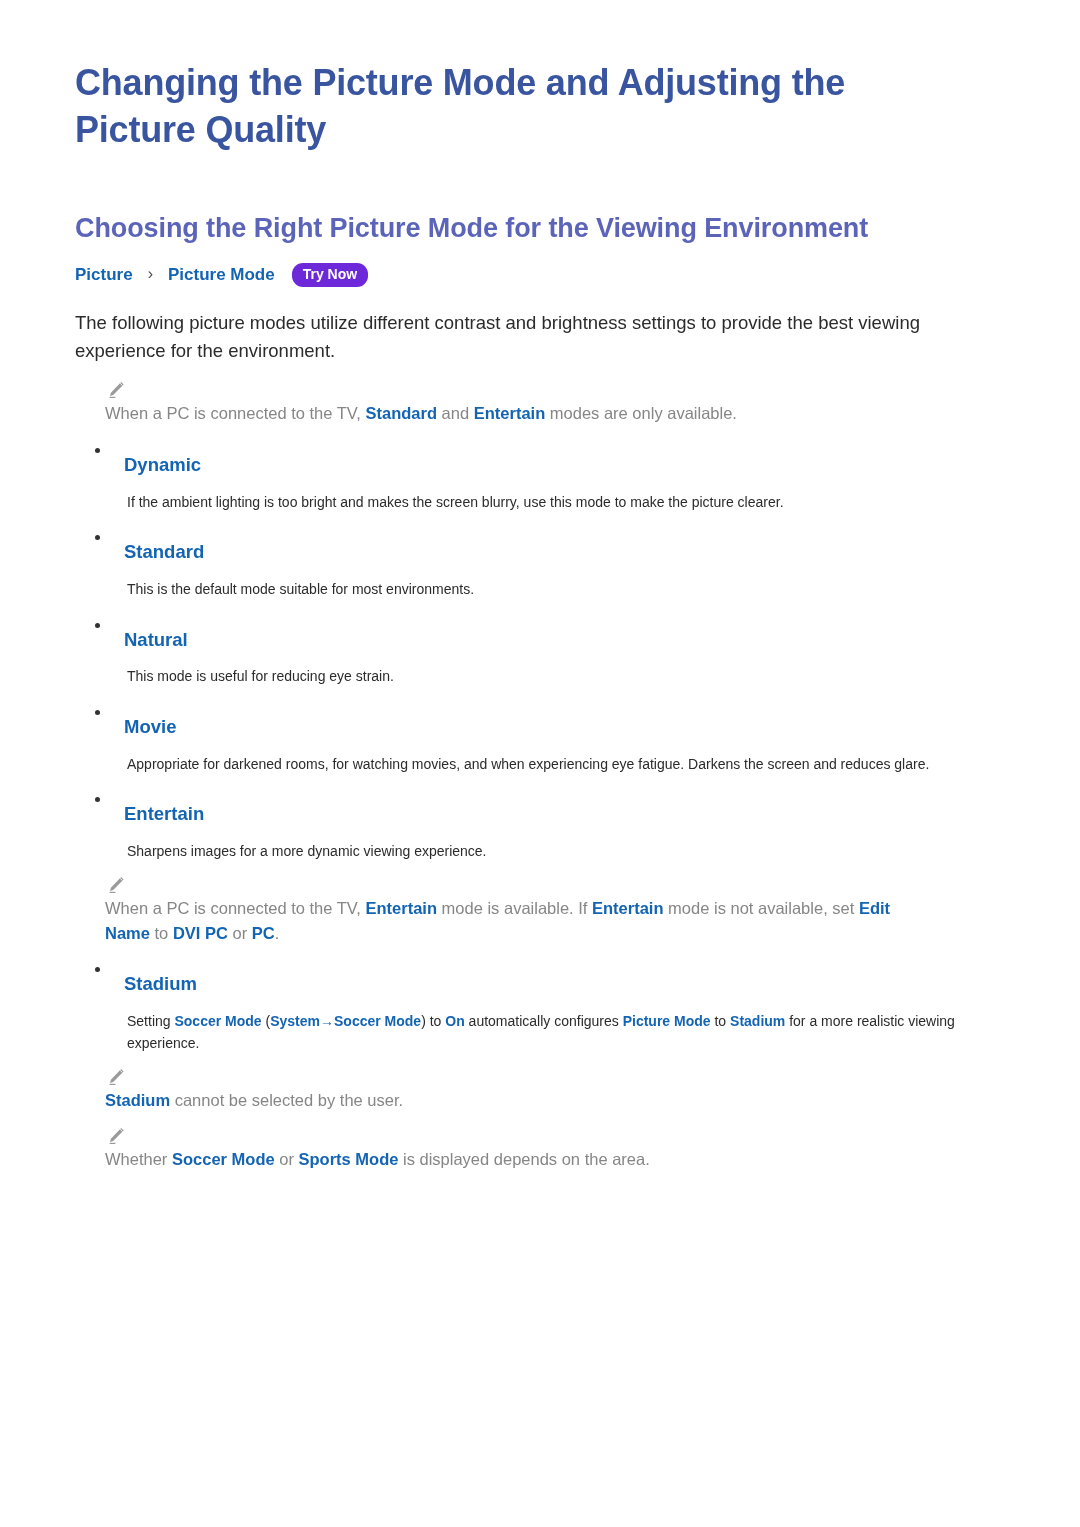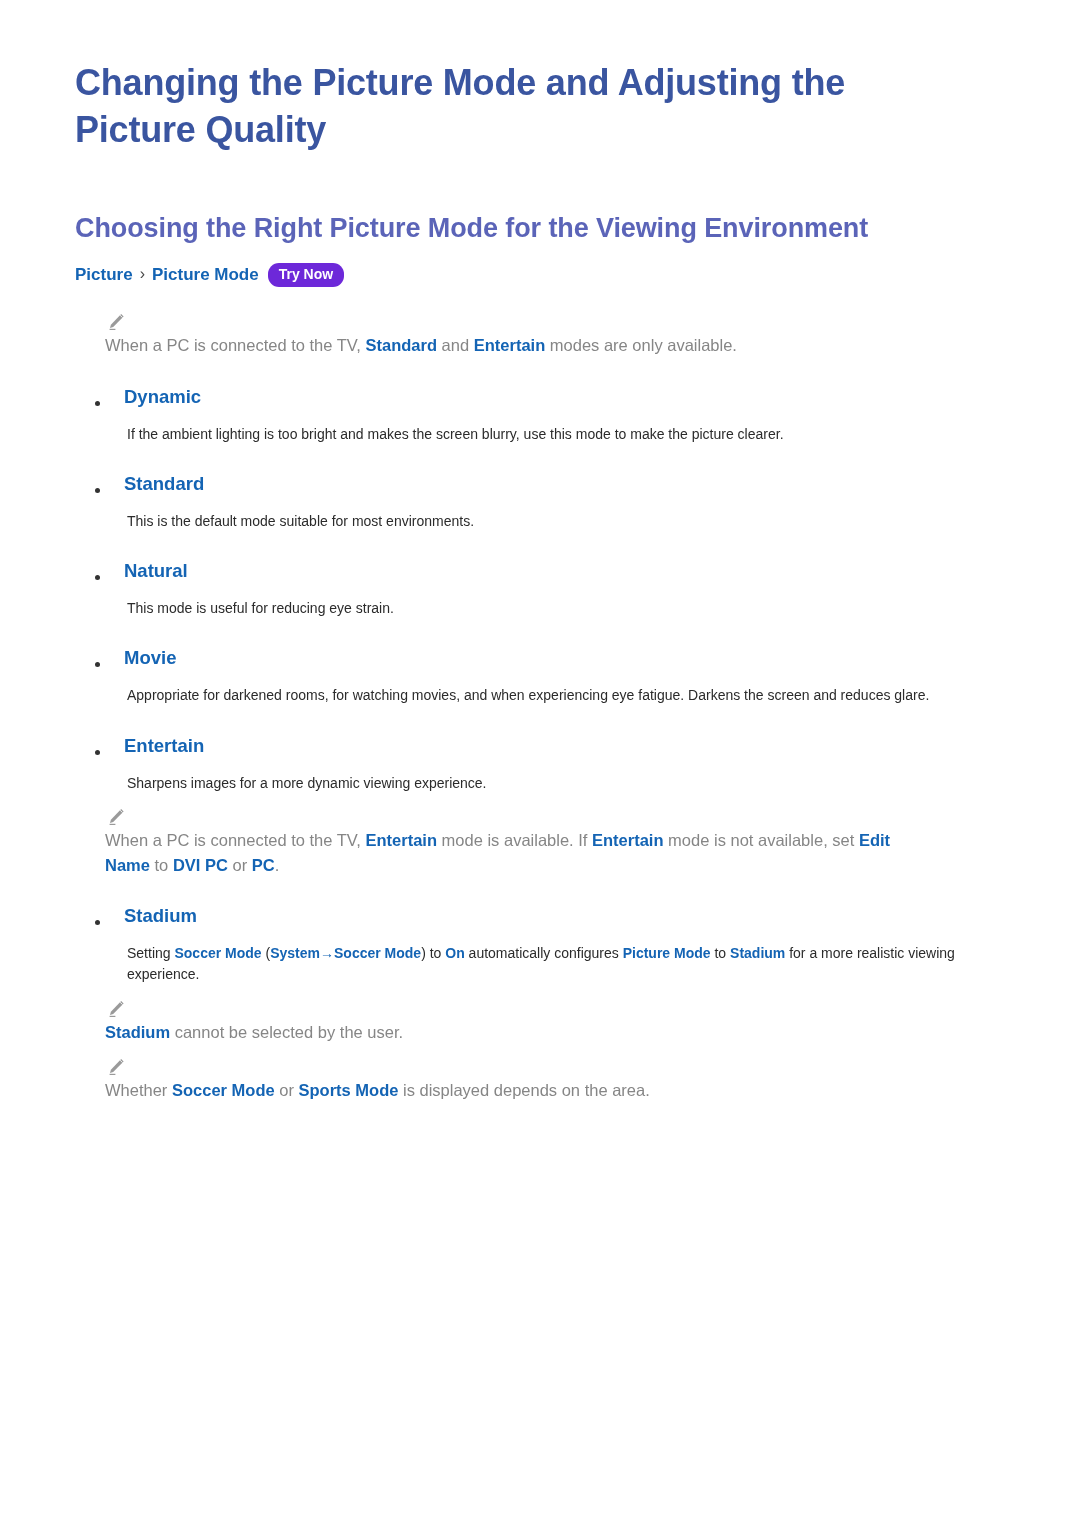--- a/index.html
+++ b/index.html
@@ -45,21 +45,21 @@
 
   
   .breadcrumb {
     font-size: 17px;
     font-weight: bold;
     color: #1464b4;
     margin: 12px 0 22px 0;
     display: flex;
     align-items: flex-start;
     flex-wrap: wrap;
-    gap: 0;
+    gap: 8px;
     line-height: 1.4;
   }
   .breadcrumb .crumb { color: #1464b4; }
   .breadcrumb .chev {
     color: #4a4a4a;
     font-weight: normal;
     margin: 0 7px;
     font-size: 16px;
   }
   .try-now {
@@ -111,21 +111,21 @@
   .note-text {
     font-size: 16.5px;
     line-height: 1.5;
     color: #868686;
     max-width: 830px;
   }
 
   
   .bullet {
     display: flex;
-    align-items: flex-end;
+    align-items: flex-start;
     margin: 26px 0 14px 0;
     padding-left: 20px;
   }
   .bullet-dot {
     flex: 0 0 auto;
     width: 5px;
     height: 5px;
     border-radius: 50%;
     background: #333333;
     margin-right: 24px;
@@ -155,20 +155,21 @@
 
   <h2 class="section-title">Choosing the Right Picture Mode for the Viewing Environment</h2>
 
   <div class="breadcrumb">
     <span class="crumb">Picture</span>
     <span class="chev">›</span>
     <span class="crumb">Picture Mode</span>
     <span class="try-now">Try Now</span>
   </div>
 
+  <p class="body-text">The following picture modes utilize different contrast and brightness settings to provide the best viewing experience for the environment.</p>
 
   <div class="note">
     <span class="note-icon">
       <svg width="22" height="22" viewBox="0 0 22 22" aria-hidden="true">
         <path d="M16.2 3.1 L18.6 5.5 L8.2 16.0 L5.0 16.9 L5.9 13.7 Z" fill="#9a9a9a"></path>
         <path d="M15.1 4.2 L17.5 6.6" stroke="#ffffff" stroke-width="0.9" fill="none"></path>
         <path d="M4.6 18.4 L10.4 18.4" stroke="#9a9a9a" stroke-width="1.2" fill="none"></path>
       </svg>
     </span>
     <span class="note-text"><span>When a PC is connected to the TV, </span><span class="hl">Standard</span><span> and </span><span class="hl">Entertain</span><span> modes are only available.</span></span>

